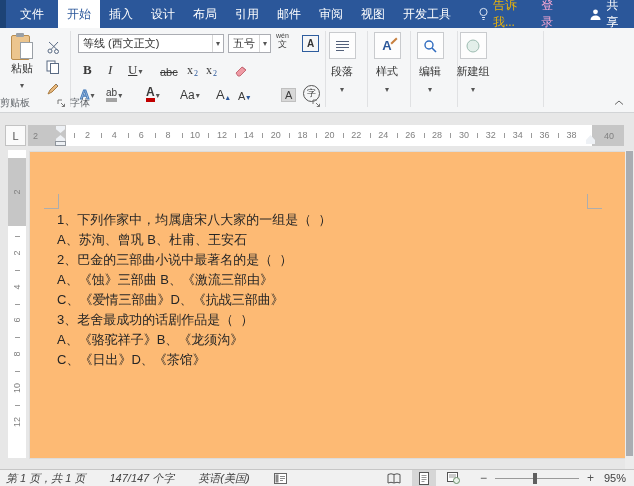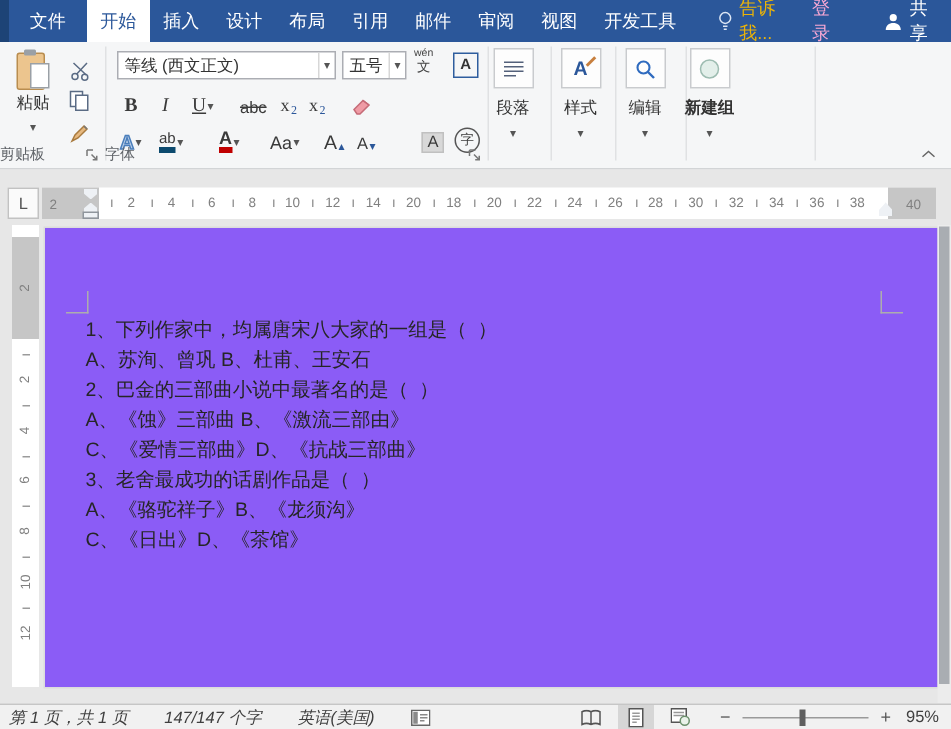--- a/index.html
+++ b/index.html
@@ -30,21 +30,21 @@
   .combo{position:absolute;height:19px;background:#fff;border:1px solid #abadb3;box-sizing:border-box;
          display:flex;align-items:center;font-size:11px;color:#333;padding-left:4px;}
   .combo .dd{margin-left:auto;padding:0 3px;border-left:1px solid #d7d7d7;height:100%;display:flex;align-items:center;}
   .bold{font-weight:bold;font-family:"Liberation Serif","DejaVu Serif",serif;font-size:13px;}
   .italic{font-style:italic;font-family:"Liberation Serif","DejaVu Serif",serif;font-size:13px;}
   .undl{text-decoration:underline;font-family:"Liberation Serif","DejaVu Serif",serif;font-size:13px;}
   .strike{text-decoration:line-through;font-size:11px;}
   .subsup{font-size:12px;font-family:"Liberation Serif","DejaVu Serif",serif;}
   .subsup sub,.subsup sup{font-size:8px;color:#2b579a;}
   .fx{color:#bcd0ea;-webkit-text-stroke:1px #4a7ebb;font-weight:bold;font-size:13px;}
-  .hl{font-size:10px;border-bottom:4px solid #0c4a6e;line-height:11px;}
+  .hl{font-size:10px;border-bottom:4px solid #a3a3a3;line-height:11px;}
   .fc{font-size:12px;border-bottom:4px solid #c00000;line-height:12px;font-weight:bold;}
   .aa{font-size:12px;}
   .grow::after{content:"▴";font-size:8px;color:#2b579a;vertical-align:top;}
   .shrink::after{content:"▾";font-size:8px;color:#2b579a;vertical-align:top;}
   .shade{background:#d8d8d8;padding:0 3px;font-size:11px;border:1px solid #c0c0c0;}
   .circ{width:15px;height:15px;border:1px solid #555;border-radius:50%;font-size:9px;line-height:15px;text-align:center;}
   .charborder{border:1px solid #2e5d9e;width:15px;height:15px;font-size:10px;line-height:15px;text-align:center;font-weight:bold;color:#333;}
   .phon{display:flex;flex-direction:column;align-items:center;line-height:1;color:#444;}
   .phon .r{font-size:7px;} .phon .b{font-size:9px;}
   .cgroup{position:absolute;top:4px;text-align:center;font-size:11px;color:#333;}
@@ -72,21 +72,21 @@
   .left-indent{left:28px;top:17px;width:9px;height:3px;}
   .right-indent{left:558px;top:10px;width:9px;height:9px;clip-path:polygon(50% 0,100% 55%,100% 100%,0 100%,0 55%);}
   #vruler{left:8px;top:37px;width:18px;height:308px;background:#fff;font-size:9px;color:#808080;}
   #vruler .vgray{position:absolute;left:0;top:8px;width:18px;height:68px;background:#c6c6c6;
                  display:flex;align-items:center;justify-content:center;}
   #vruler .vgray span{transform:rotate(-90deg);}
   #vnums{position:absolute;left:0;top:76px;width:18px;display:flex;flex-direction:column;padding-top:10px;}
   .vnum{height:33.8px;flex:none;display:flex;align-items:center;justify-content:center;position:relative;}
   .vnum span{transform:rotate(-90deg);}
   .vnum::before{content:"";position:absolute;top:0;left:7px;width:5px;height:1px;background:#9b9b9b;}
-  #page{left:30px;top:39px;width:595px;height:306px;background:#8b5cf6;box-shadow:0 0 0 1px #dcdcdc;}
+  #page{left:30px;top:39px;width:595px;height:306px;background:#fdba74;box-shadow:0 0 0 1px #dcdcdc;}
   .crop{position:absolute;width:14px;height:14px;top:42px;}
   .crop.tl{left:14px;border-right:1px solid #adadad;border-bottom:1px solid #adadad;}
   .crop.tr{left:557px;border-left:1px solid #adadad;border-bottom:1px solid #adadad;}
   #doctext{position:absolute;left:27px;top:58px;font-size:13px;line-height:20px;color:#262626;}
   .doc-line{white-space:pre;}
   #scrollbar{left:625px;top:37px;width:9px;height:319px;background:#ececec;}
   #scrollthumb{position:absolute;left:1px;top:1px;width:7px;height:305px;background:#a9adb2;}
 
   
   #statusbar{left:0;top:469px;width:634px;height:17px;background:#f1f1f1;border-top:1px solid #c6c6c6;
@@ -277,21 +277,21 @@
     <div class="cgroup" style="left:405px;width:50px;">
       <div class="cgbtn">
         <svg width="14" height="14" viewBox="0 0 14 14">
             <circle cx="6" cy="6" r="4" stroke="#2f6bbf" fill="none" stroke-width="1.4"></circle>
             <path d="M9 9l4 4" stroke="#2f6bbf" stroke-width="1.6"></path>
           </svg>
       </div>
       <div class="cglabel">编辑</div>
       <div class="dd cgdd"></div>
     </div>
-    <div class="cgroup" style="left:443px;width:60px;font-weight:bold;">
+    <div class="cgroup" style="left:443px;width:60px;">
       <div class="cgbtn">
         <svg width="16" height="16" viewBox="0 0 16 16">
             <circle cx="8" cy="8" r="6" fill="#e3efea" stroke="#9dbcb1"></circle>
           </svg>
       </div>
       <div class="cglabel">新建组</div>
       <div class="dd cgdd"></div>
     </div>
 
     <div class="ab" style="right:10px;bottom:6px;">

